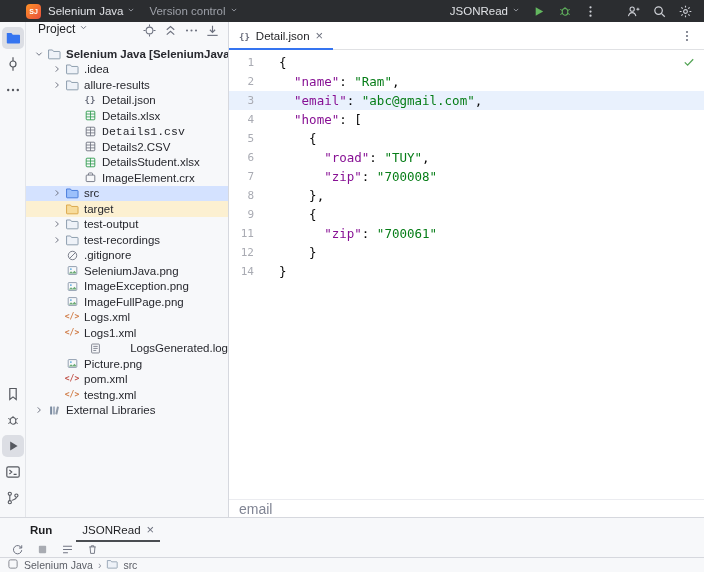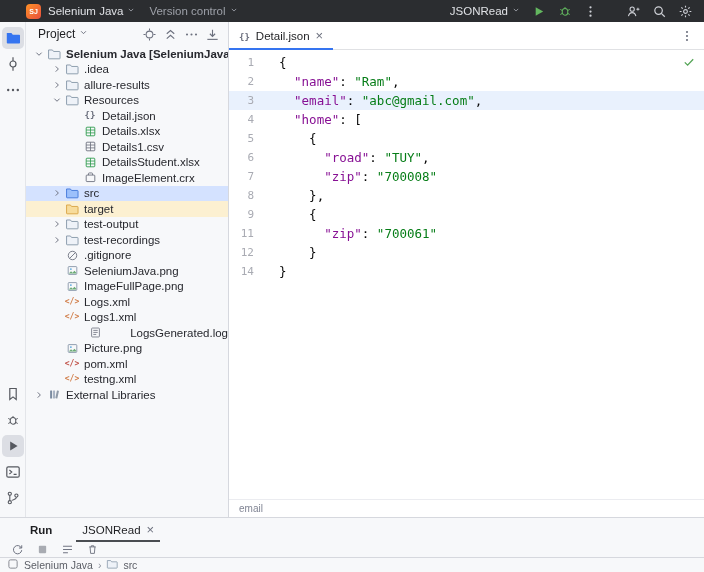--- a/index.html
+++ b/index.html
@@ -22,21 +22,21 @@
 
   
   .strip{flex:0 0 26px;background:#f7f8fa;border-right:1px solid #e3e5e9;display:flex;flex-direction:column;align-items:center;padding:5px 0 4px;}
   .strip-top,.strip-bottom{display:flex;flex-direction:column;align-items:center;}
   .strip-bottom{margin-top:auto;}
   .strip-btn{width:22px;height:22px;border-radius:5px;display:flex;align-items:center;justify-content:center;margin-bottom:4px;}
   .strip-btn.active{background:#dcdee4;}
 
   
   .ppanel{flex:0 0 203px;background:#f7f8fa;border-right:1px solid #d6d8de;display:flex;flex-direction:column;overflow:hidden;}
-  .pp-header{flex:0 0 24px;display:flex;align-items:center;padding:0 8px 0 12px;gap:3px;}
+  .pp-header{flex:0 0 24px;display:flex;align-items:flex-start;padding:0 8px 0 12px;gap:3px;}
   .pp-title{font-size:12px;font-weight:500;}
   .pp-icons{margin-left:auto;display:flex;gap:5px;align-items:center;}
   .pp-icon{width:16px;height:16px;display:flex;align-items:center;justify-content:center;}
   .tree{flex:1;overflow:hidden;font-size:11.5px;}
   .tree-row{height:15.5px;display:flex;align-items:center;white-space:nowrap;overflow:hidden;}
   .tree-row.sel-blue{background:#d4e2ff;}
   .tree-row.sel-yellow{background:#fcf0d1;}
   .chev{flex:0 0 14px;display:flex;align-items:center;justify-content:center;}
   .ticon{flex:0 0 16px;display:flex;align-items:center;justify-content:center;margin-right:4px;}
   .ticon svg,.chev svg{display:block;}
@@ -52,21 +52,21 @@
   .tabbar-kebab{margin-left:auto;margin-right:9px;width:16px;height:16px;display:flex;align-items:center;justify-content:center;}
   .editor-body{flex:1;position:relative;font-family:"DejaVu Sans Mono","Liberation Mono",monospace;font-size:12.5px;padding-top:3px;overflow:hidden;}
   .code-line{display:flex;height:19px;line-height:19px;white-space:pre;}
   .code-line.active{background:#e9f1fd;}
   .ln{flex:0 0 38px;text-align:right;padding-right:13px;color:#a9abb3;font-size:11px;}
   .lc{padding-left:12px;}
   .tk-k{color:#871094;}
   .tk-s{color:#067d17;}
   .tk-p{color:#080808;}
   .ed-check{position:absolute;top:5px;right:8px;}
-  .breadcrumbs{flex:0 0 18px;border-top:1px solid #ebecf0;display:flex;align-items:center;padding-left:10px;font-size:10px;color:#818594;}
+  .breadcrumbs{flex:0 0 18px;border-top:1px solid #ebecf0;display:flex;align-items:center;padding-left:10px;font-size:14px;color:#818594;}
 
   
   .runpanel{flex:0 0 40px;border-top:1px solid #d6d8de;background:#f7f8fa;display:flex;flex-direction:column;}
   .rp-tabs{flex:0 0 24px;display:flex;align-items:center;padding-left:30px;}
   .rp-title{font-weight:600;font-size:11.5px;margin-right:24px;}
   .rp-tab{height:24px;display:flex;align-items:center;gap:6px;position:relative;padding:0 6px;}
   .rp-tab:after{content:"";position:absolute;bottom:0;left:0;right:0;height:2px;background:#4a4d52;}
   .rp-tab-label{font-size:11.5px;}
   .rp-toolbar{flex:1;display:flex;align-items:center;gap:11px;padding-left:10px;}
   .rp-icon{width:14px;height:14px;display:flex;align-items:center;justify-content:center;}
@@ -272,59 +272,56 @@
                 <path d="M6.3 4.5L9.8 8l-3.5 3.5" stroke="#6c707e" stroke-width="1.3"></path>
               </svg>
             </span>
             <span class="ticon">
               <svg width="14" height="14" viewBox="0 0 16 16" fill="none" xmlns="http://www.w3.org/2000/svg">
                 <path d="M1.8 3.4h4.4l1.3 1.7h6.7a.7.7 0 0 1 .7.7v7a.7.7 0 0 1-.7.7H2.5a.7.7 0 0 1-.7-.7V3.4z" fill="#eef2f8" stroke="#8193a5" stroke-width="1"></path>
               </svg>
             </span>
             <span class="tlabel">allure-results</span>
           </div>
-          <div class="tree-row" style="padding-left: 24px;">
-            <span class="chev">
-              <svg width="12" height="12" viewBox="0 0 16 16" fill="none" xmlns="http://www.w3.org/2000/svg">
-                <path d="M4.5 6.2L8 9.7l3.5-3.5" stroke="#6c707e" stroke-width="1.3"></path>
-              </svg>
-            </span>
-            <span class="ticon">
-              <svg width="14" height="14" viewBox="0 0 16 16" fill="none" xmlns="http://www.w3.org/2000/svg">
-                <path d="M1.8 3.4h4.4l1.3 1.7h6.7a.7.7 0 0 1 .7.7v7a.7.7 0 0 1-.7.7H2.5a.7.7 0 0 1-.7-.7V3.4z" fill="#eef2f8" stroke="#8193a5" stroke-width="1"></path>
-              </svg>
-            </span>
-            <span class="tlabel">Resources</span>
-          </div>
           <div class="tree-row" style="padding-left: 42px;">
             <span class="chev"></span>
             <span class="ticon">
               <span class="txt-icon" style="color:#6c707e">{}</span>
             </span>
             <span class="tlabel">Detail.json</span>
           </div>
           <div class="tree-row" style="padding-left: 42px;">
             <span class="chev"></span>
             <span class="ticon">
               <svg width="13" height="13" viewBox="0 0 16 16" fill="none" xmlns="http://www.w3.org/2000/svg">
                 <rect x="2.7" y="2.7" width="10.6" height="10.6" rx="1" stroke="#2e9b4e" stroke-width="1.1"></rect>
                 <path d="M2.7 6.2h10.6M2.7 9.7h10.6M8 2.7v10.6" stroke="#2e9b4e" stroke-width="1"></path>
               </svg>
             </span>
             <span class="tlabel">Details.xlsx</span>
           </div>
-          <div class="tree-row" style="padding-left: 42px;">
+          <div class="tree-row" style="padding-left: 42px; font-family: Liberation Mono, monospace;">
             <span class="chev"></span>
             <span class="ticon">
               <svg width="13" height="13" viewBox="0 0 16 16" fill="none" xmlns="http://www.w3.org/2000/svg">
                 <rect x="2.7" y="2.7" width="10.6" height="10.6" rx="1" stroke="#6c707e" stroke-width="1.1"></rect>
                 <path d="M2.7 6.2h10.6M2.7 9.7h10.6M8 2.7v10.6" stroke="#6c707e" stroke-width="1"></path>
               </svg>
             </span>
             <span class="tlabel">Details1.csv</span>
+          </div>
+          <div class="tree-row" style="padding-left: 42px;">
+            <span class="chev"></span>
+            <span class="ticon">
+              <svg width="13" height="13" viewBox="0 0 16 16" fill="none" xmlns="http://www.w3.org/2000/svg">
+                <rect x="2.7" y="2.7" width="10.6" height="10.6" rx="1" stroke="#6c707e" stroke-width="1.1"></rect>
+                <path d="M2.7 6.2h10.6M2.7 9.7h10.6M8 2.7v10.6" stroke="#6c707e" stroke-width="1"></path>
+              </svg>
+            </span>
+            <span class="tlabel">Details2.CSV</span>
           </div>
           <div class="tree-row" style="padding-left: 42px;">
             <span class="chev"></span>
             <span class="ticon">
               <svg width="13" height="13" viewBox="0 0 16 16" fill="none" xmlns="http://www.w3.org/2000/svg">
                 <rect x="2.7" y="2.7" width="10.6" height="10.6" rx="1" stroke="#2e9b4e" stroke-width="1.1"></rect>
                 <path d="M2.7 6.2h10.6M2.7 9.7h10.6M8 2.7v10.6" stroke="#2e9b4e" stroke-width="1"></path>
               </svg>
             </span>
             <span class="tlabel">DetailsStudent.xlsx</span>
@@ -400,20 +397,31 @@
           <div class="tree-row" style="padding-left: 24px;">
             <span class="chev"></span>
             <span class="ticon">
               <svg width="13" height="13" viewBox="0 0 16 16" fill="none" xmlns="http://www.w3.org/2000/svg">
                 <rect x="2.7" y="3.2" width="10.6" height="9.6" rx="1" stroke="#7b8ba0" stroke-width="1"></rect>
                 <circle cx="6" cy="6.3" r="1.1" fill="#57a6dd"></circle>
                 <path d="M3.4 11.8l2.8-2.9 1.9 1.9 2.3-2.4 2.2 2.3v1.1z" fill="#6cab76"></path>
               </svg>
             </span>
             <span class="tlabel">SeleniumJava.png</span>
+          </div>
+          <div class="tree-row" style="padding-left: 24px;">
+            <span class="chev"></span>
+            <span class="ticon">
+              <svg width="13" height="13" viewBox="0 0 16 16" fill="none" xmlns="http://www.w3.org/2000/svg">
+                <rect x="2.7" y="3.2" width="10.6" height="9.6" rx="1" stroke="#7b8ba0" stroke-width="1"></rect>
+                <circle cx="6" cy="6.3" r="1.1" fill="#57a6dd"></circle>
+                <path d="M3.4 11.8l2.8-2.9 1.9 1.9 2.3-2.4 2.2 2.3v1.1z" fill="#6cab76"></path>
+              </svg>
+            </span>
+            <span class="tlabel">ImageException.png</span>
           </div>
           <div class="tree-row" style="padding-left: 24px;">
             <span class="chev"></span>
             <span class="ticon">
               <svg width="13" height="13" viewBox="0 0 16 16" fill="none" xmlns="http://www.w3.org/2000/svg">
                 <rect x="2.7" y="3.2" width="10.6" height="9.6" rx="1" stroke="#7b8ba0" stroke-width="1"></rect>
                 <circle cx="6" cy="6.3" r="1.1" fill="#57a6dd"></circle>
                 <path d="M3.4 11.8l2.8-2.9 1.9 1.9 2.3-2.4 2.2 2.3v1.1z" fill="#6cab76"></path>
               </svg>
             </span>

